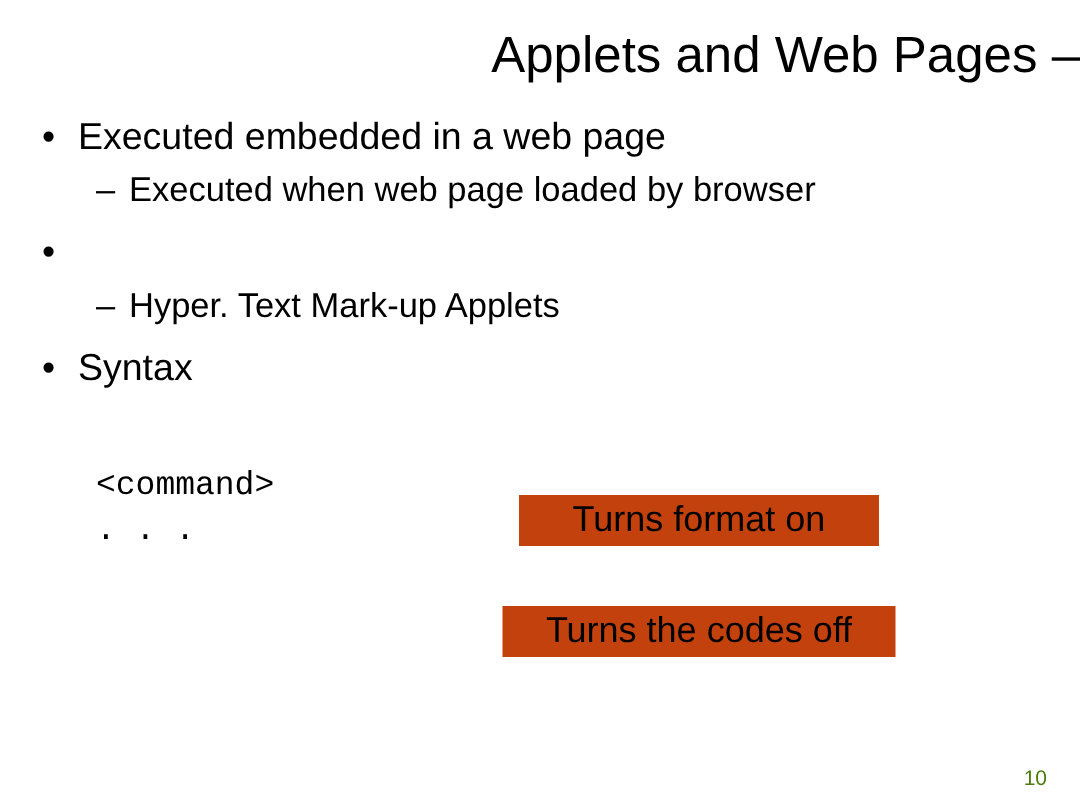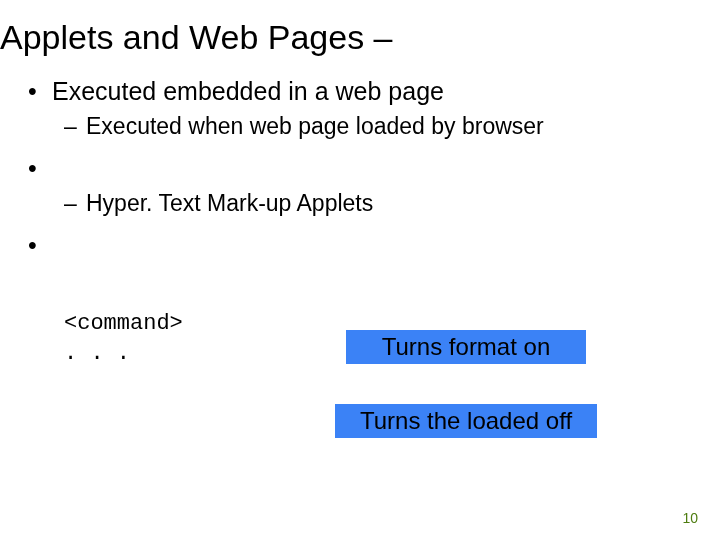--- a/index.html
+++ b/index.html
@@ -6,21 +6,21 @@
   body {
     width: 720px;
     height: 540px;
     background: #ffffff;
     font-family: Arial, Helvetica, sans-serif;
     color: #000;
     position: relative;
     overflow: hidden;
   }
   .title {
-    text-align: left;
+    text-align: right;
     font-size: 34px;
     font-weight: 400;
     padding-top: 18px;
     line-height: 1.15;
   }
   .content {
     padding: 18px 28px 0 28px;
     font-size: 25px;
     line-height: 1.35;
   }
@@ -29,21 +29,21 @@
   .b2 { display: flex; gap: 8px; margin-left: 36px; margin-bottom: 10px; font-size: 23px; }
   .b2 .dash { min-width: 14px; }
   .code {
     font-family: "Courier New", Courier, monospace;
     font-size: 22px;
     margin-left: 36px;
     line-height: 1.35;
     margin-top: 47px;
   }
   .highlight {
-    background: #3b82f6;
+    background: #c2410c;
     position: absolute;
     padding: 3px 6px;
     font-size: 24px;
     text-align: center;
   }
   .hl1 { left: 346px; top: 330px; width: 240px; }
   .hl2 { left: 335px; top: 404px; width: 262px; }
   .pagenum {
     position: absolute;
     right: 22px;
@@ -73,25 +73,26 @@
   <div class="b1">
     <span class="dot">•</span>
   </div>
   <div class="b2">
     <span class="dash">–</span>
     <span>Hyper. Text Mark-up Applets</span>
   </div>
 
   <div class="b1">
     <span class="dot">•</span>
+    <span>Syntax</span>
   </div>
 
   <div class="code">
     <div>&lt;command&gt;</div>
     <div> . . .</div>
   </div>
 
 </div>
 
 <div class="highlight hl1">Turns format on</div>
-<div class="highlight hl2">Turns the loaded off</div>
+<div class="highlight hl2">Turns the codes off</div>
 
 <div class="pagenum">10</div>
 
 </body></html>

